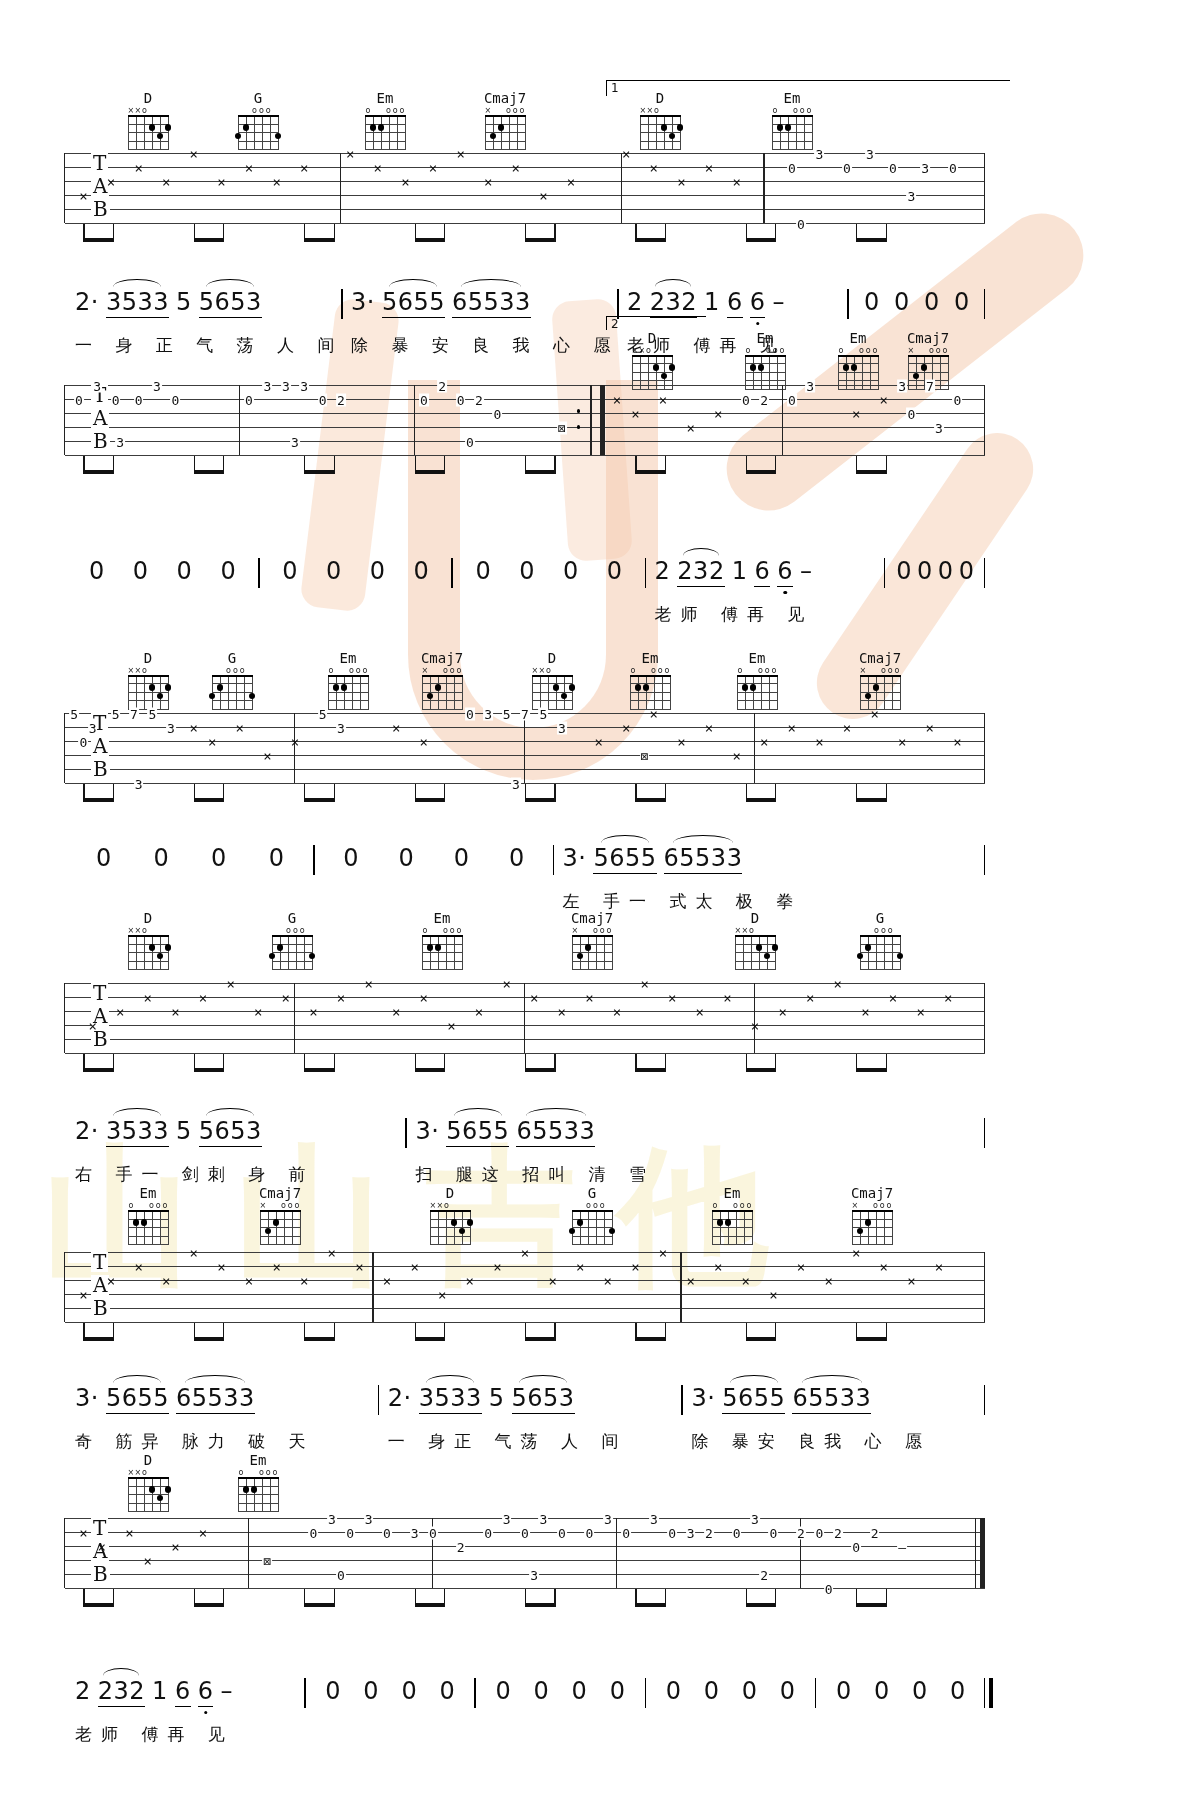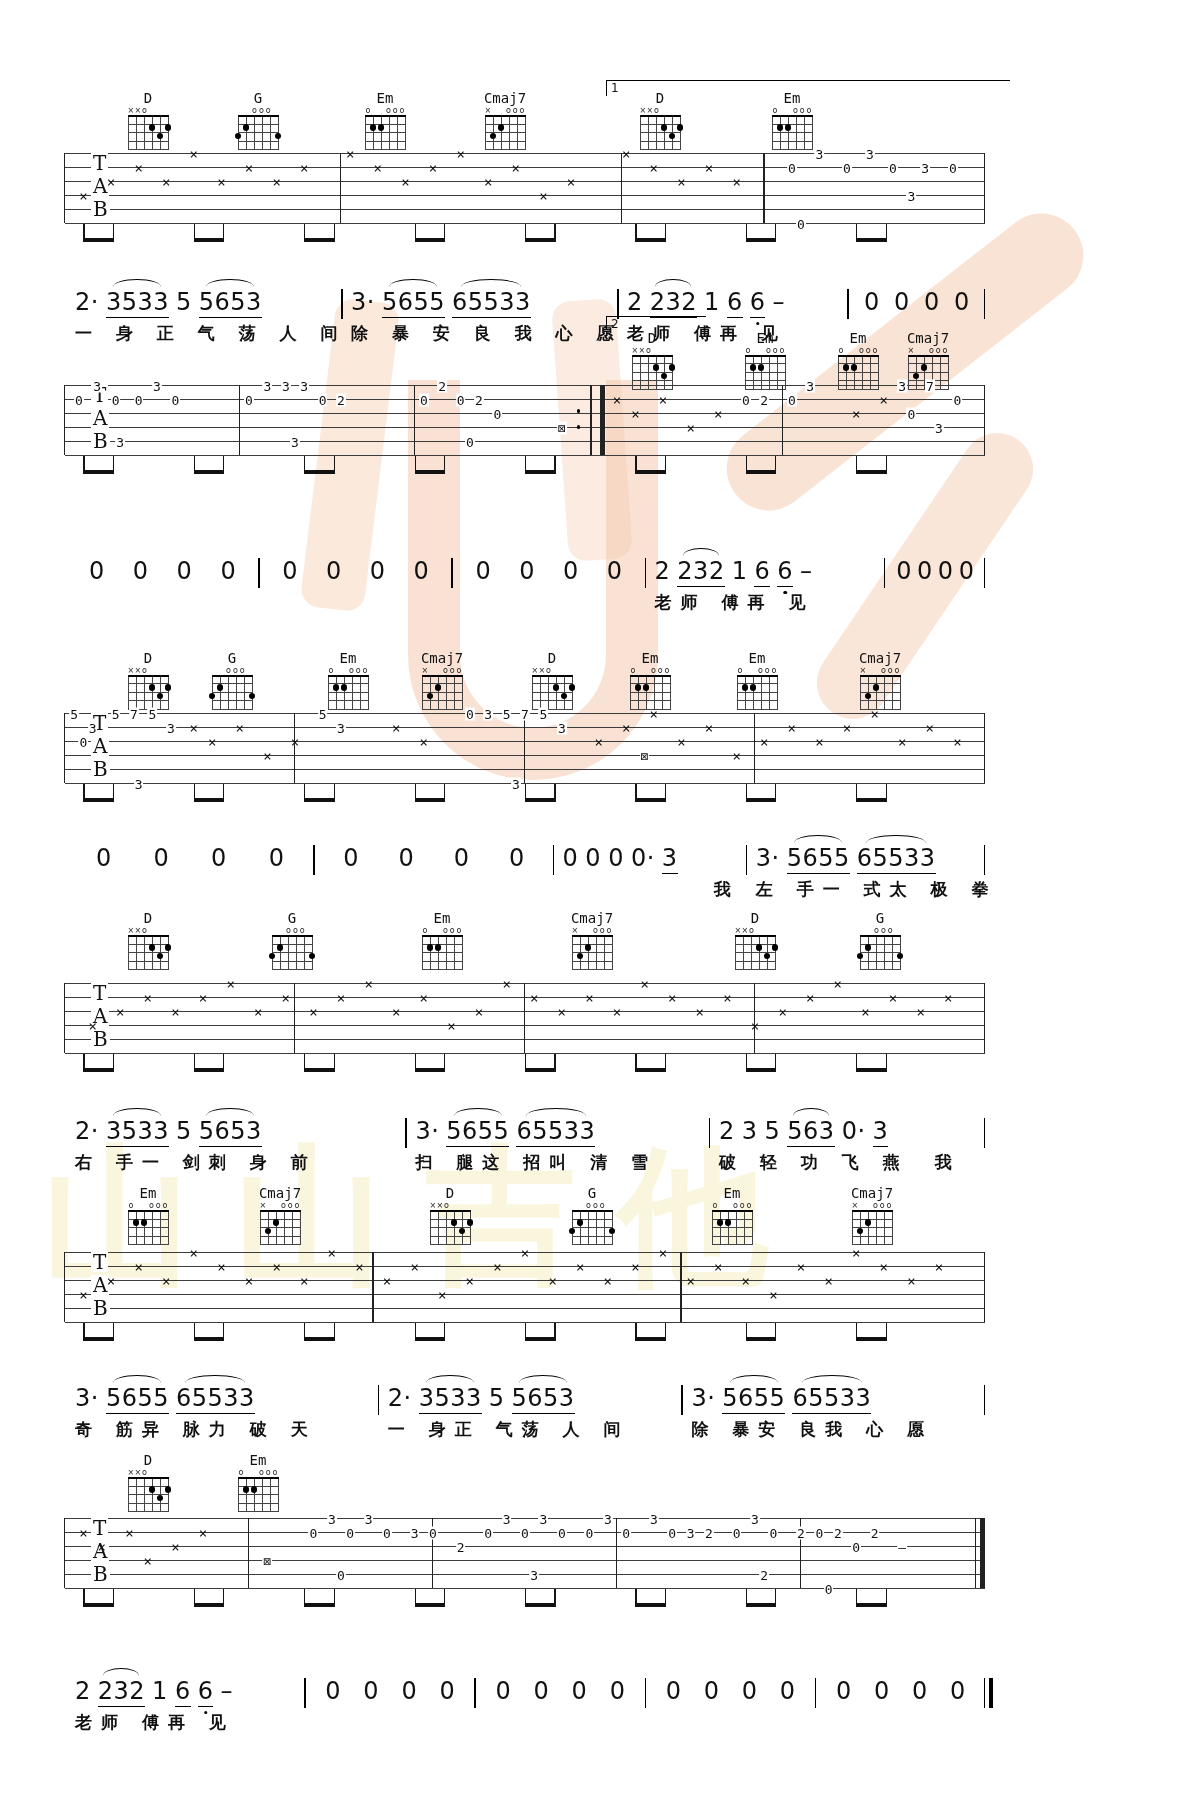--- a/index.html
+++ b/index.html
@@ -51,21 +51,21 @@
   .jseg{position:relative;height:62px;padding-left:10px}
   .jseg:not(:first-child)::before{content:"";position:absolute;left:0;top:2px;width:1.5px;height:30px;background:#000}
   .jnotes{font-size:24px;line-height:30px;font-weight:500;white-space:nowrap;letter-spacing:.5px}
   .jseg.rest .jnotes{display:flex;justify-content:space-around;padding-right:8px}
   .tk{position:relative;display:inline-block;margin-right:7px}
   .jseg.rest .tk{margin:0}
   .tk.u{border-bottom:1.8px solid #000}
   .tk.ld::after{content:"";position:absolute;left:50%;bottom:-8px;width:3.5px;height:3.5px;background:#000;border-radius:50%;transform:translateX(-50%)}
   .tk.arc::before{content:"";position:absolute;left:12%;right:12%;top:-8px;height:7px;
       border-top:1.4px solid #000;border-radius:50% 50% 0 0 / 100% 100% 0 0}
-  .jlyrics{margin-top:4px;font-size:17px;line-height:22px;letter-spacing:9px;white-space:nowrap;font-weight:700}
+  .jlyrics{margin-top:16px;font-size:17px;line-height:22px;letter-spacing:9px;white-space:nowrap;font-weight:400}
   .jlyrics.lr{text-align:right;padding-right:6px}
   .jend{position:absolute;right:-8px;top:2px;height:30px;width:5px;border-right:4.5px solid #000}
   
   .footer{position:absolute;left:0;top:1740px;width:1200px;height:26px;font-size:17px;font-weight:bold;white-space:nowrap}
   .f-left{position:absolute;left:14px}
   .f-center{position:absolute;left:565px}
   .f-right{position:absolute;left:732px}
 </style>
 </head>
 <body>
@@ -1094,42 +1094,34 @@
       </div>
       <div class="jseg rest" style="width: 26%;">
         <div class="jnotes">
           <span class="tk">0</span>
           <span class="tk">0</span>
           <span class="tk">0</span>
           <span class="tk">0</span>
         </div>
         <div class="jlyrics"></div>
       </div>
-      <div class="jseg" style="width: 21%;">
-        <div class="jnotes"><span class="tk">0</span><span class="tk">0</span><span class="tk">0</span><span class="tk">0·</span><span class="tk u">3</span></div>
-        <div class="jlyrics lr">我</div>
-      </div>
       <div class="jseg" style="width: 26%;">
         <div class="jnotes"><span class="tk">3·</span><span class="tk u arc">5655</span><span class="tk u arc">65533</span></div>
         <div class="jlyrics">左 手一 式太 极 拳</div>
       </div>
     </div>
   <div class="jrow" style="top: 1116px;">
       <div class="jseg" style="width: 37%;">
         <div class="jnotes"><span class="tk">2·</span><span class="tk u arc">3533</span><span class="tk">5</span><span class="tk u arc">5653</span></div>
         <div class="jlyrics">右 手一 剑刺 身 前</div>
       </div>
       <div class="jseg" style="width: 33%;">
         <div class="jnotes"><span class="tk">3·</span><span class="tk u arc">5655</span><span class="tk u arc">65533</span></div>
         <div class="jlyrics">扫 腿这 招叫 清 雪</div>
       </div>
-      <div class="jseg" style="width: 30%;">
-        <div class="jnotes"><span class="tk">2</span><span class="tk">3</span><span class="tk">5</span><span class="tk u arc">563</span><span class="tk">0·</span><span class="tk u">3</span></div>
-        <div class="jlyrics">破 轻 功 飞 燕　我</div>
-      </div>
     </div>
   <div class="jrow" style="top: 1383px;">
       <div class="jseg" style="width: 34%;">
         <div class="jnotes"><span class="tk">3·</span><span class="tk u arc">5655</span><span class="tk u arc">65533</span></div>
         <div class="jlyrics">奇 筋异 脉力 破 天</div>
       </div>
       <div class="jseg" style="width: 33%;">
         <div class="jnotes"><span class="tk">2·</span><span class="tk u arc">3533</span><span class="tk">5</span><span class="tk u arc">5653</span></div>
         <div class="jlyrics">一 身正 气荡 人 间</div>
       </div>

